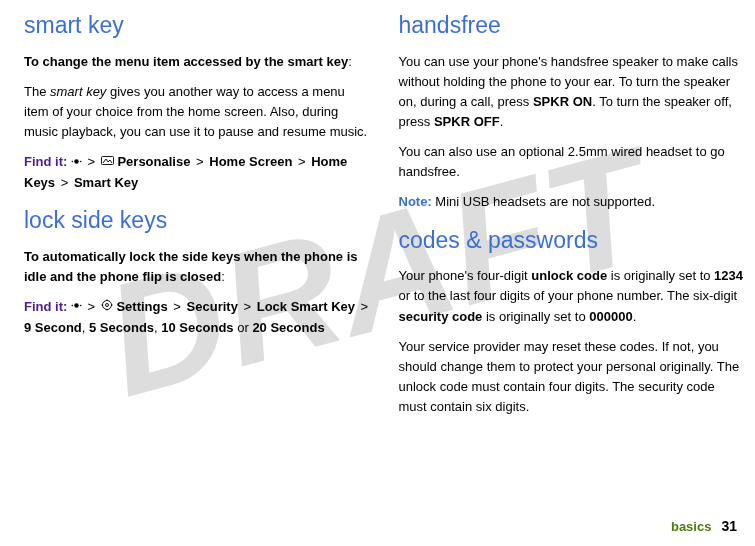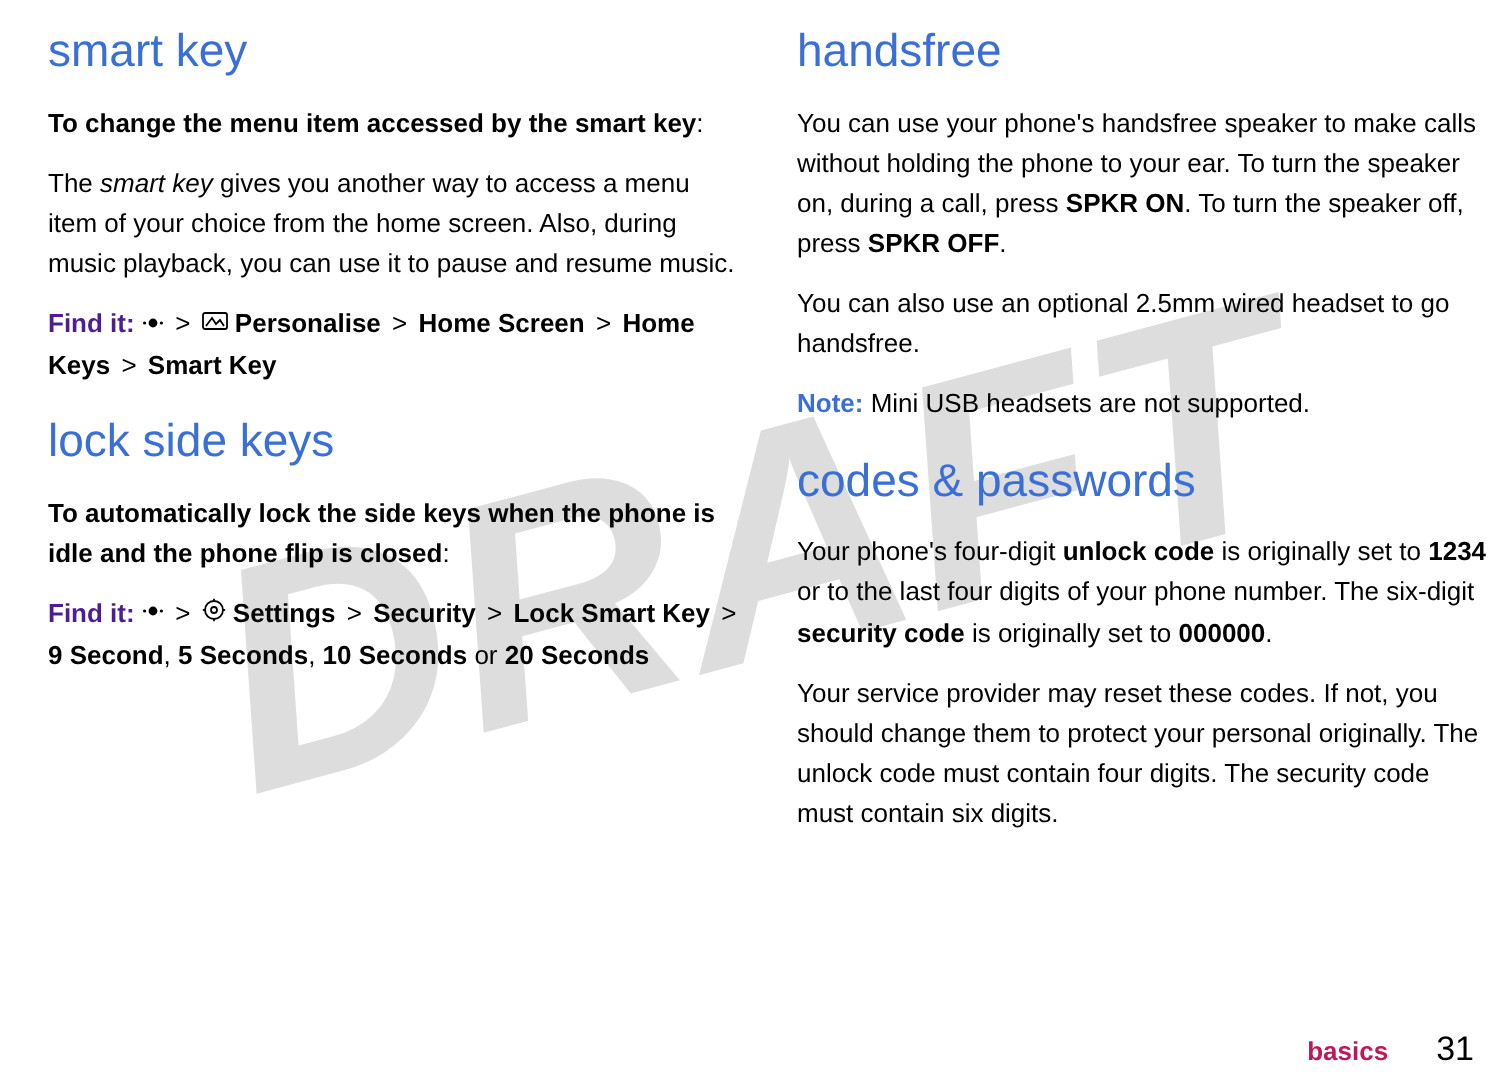--- a/index.html
+++ b/index.html
@@ -57,22 +57,22 @@
   .menuchain { font-family: "Arial Narrow", Arial, sans-serif; font-stretch: condensed; font-weight: bold; }
   .gt { padding: 0 2px; font-weight: normal; font-family: Arial, sans-serif; }
   .icon { display:inline-block; vertical-align: middle; }
   .footer {
     position: absolute;
     bottom: 8px;
     right: 18px;
     z-index: 1;
     font-size: 13px;
   }
-  .footer .label { color: #be185d; font-weight: bold; margin-right: 24px; }
-  .footer .num { font-weight: normal; font-size: 17px; }
+  .footer .label { color: #4d7c0f; font-weight: bold; margin-right: 10px; }
+  .footer .num { font-weight: bold; font-size: 14px; }
   .sub { margin-top: 14px; }
 </style>
 </head>
 <body>
 
 <div class="watermark">DRAFT</div>
 
 <div class="cols">
   <div class="col">
 

